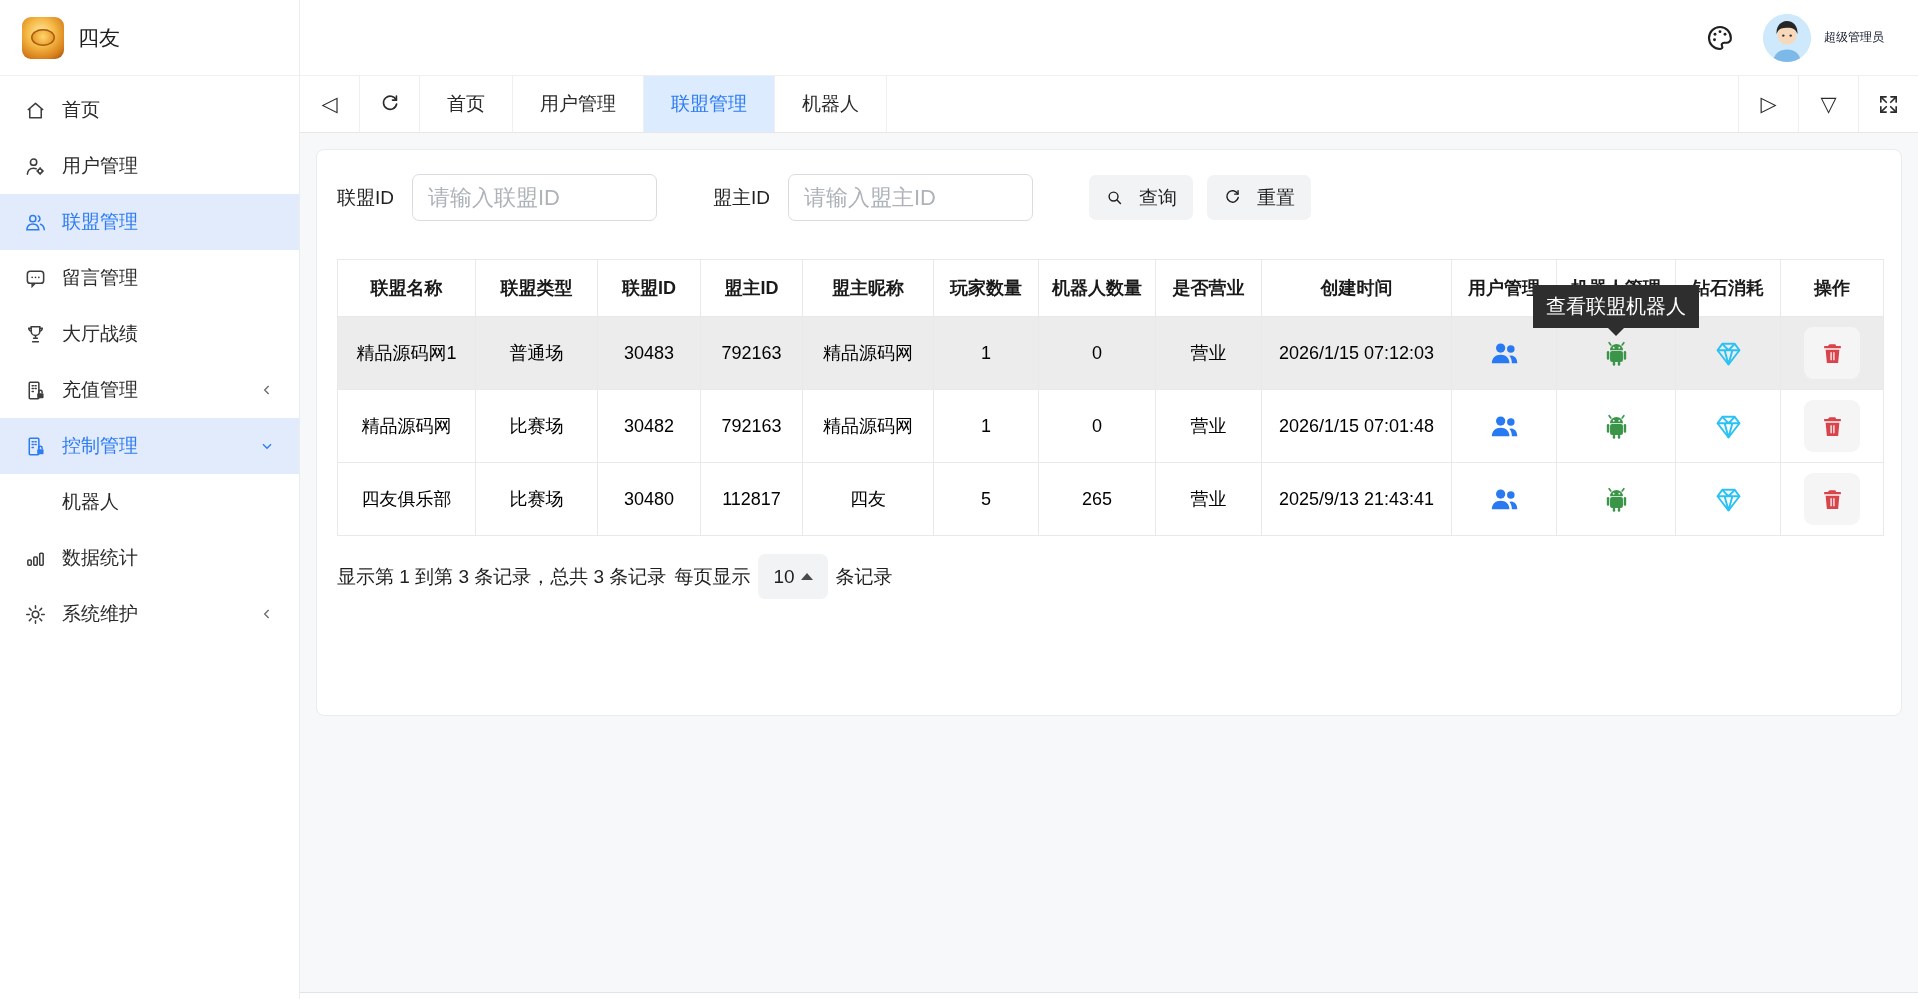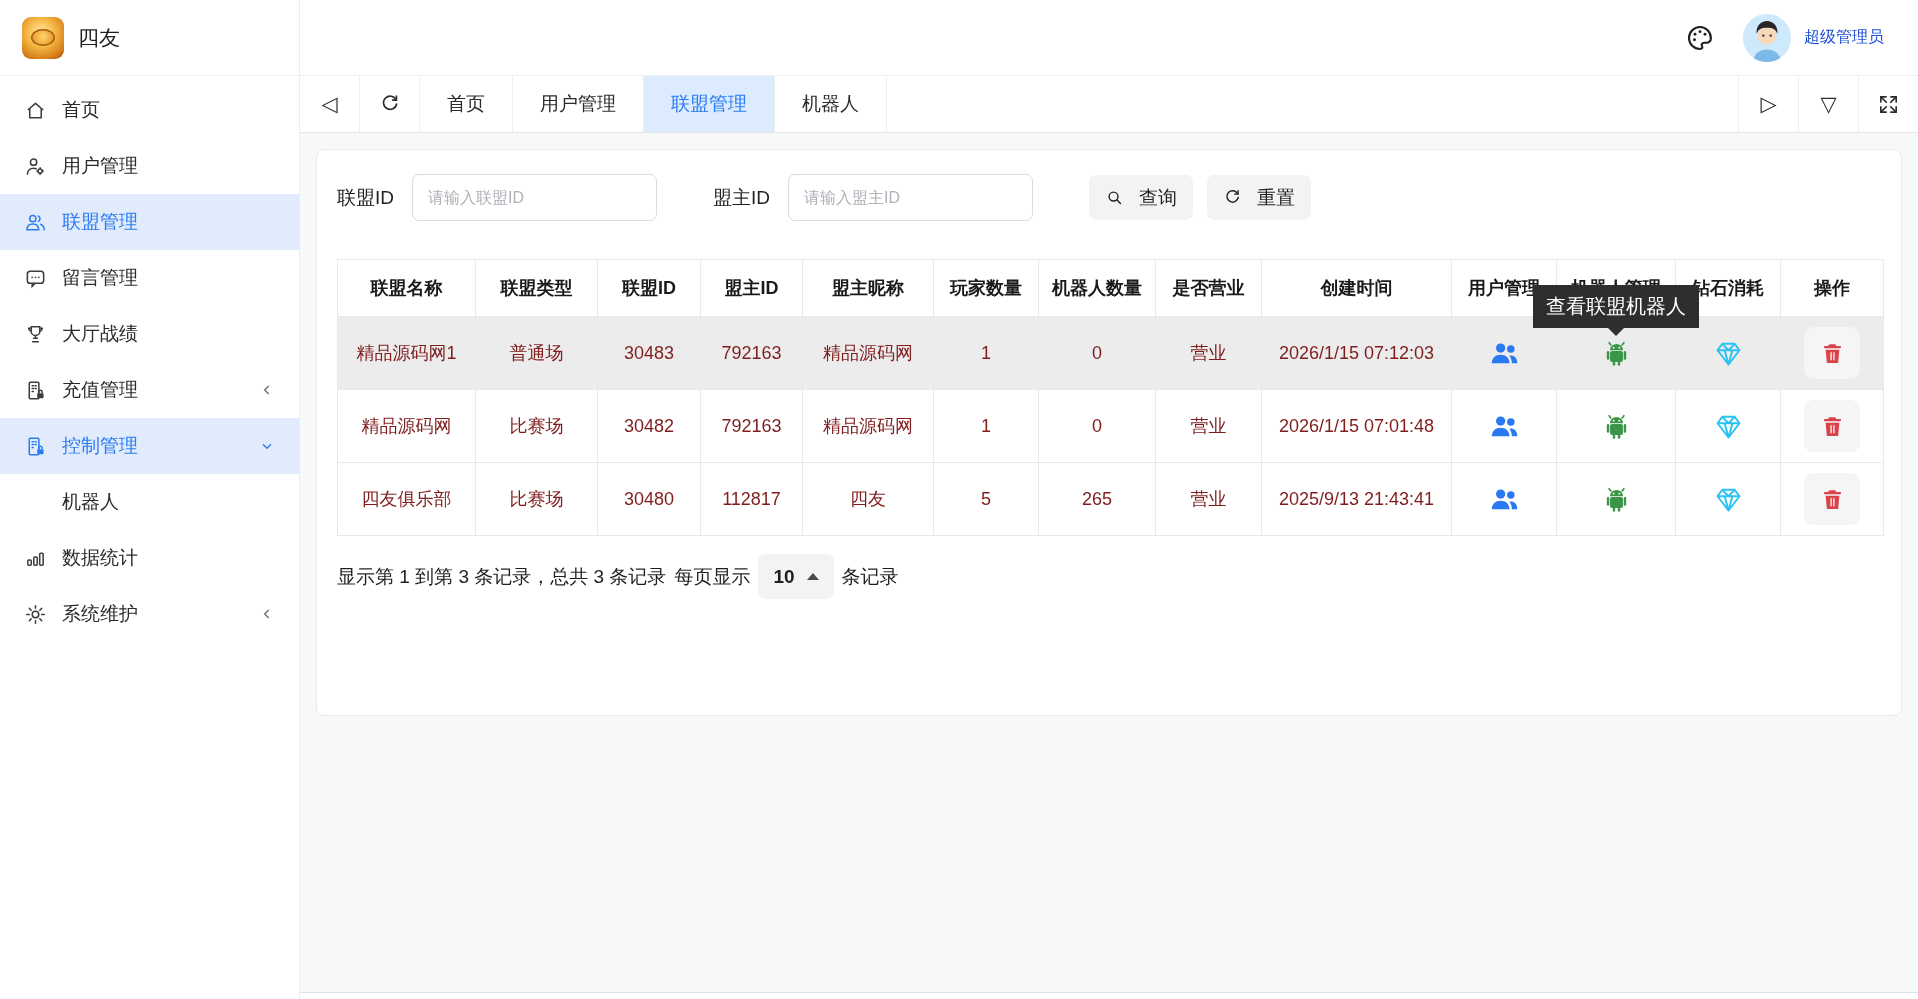--- a/index.html
+++ b/index.html
@@ -23,63 +23,63 @@
   .m-item .chev { position:absolute; right:24px; width:16px; height:16px; color:#6b6b6b; }
   .m-item.active .chev { color:#2d7cf3; }
   .m-sub { padding-left:62px; }
 
   
   .main { flex:1; display:flex; flex-direction:column; height:100%; min-width:0; }
   .topbar { height:76px; background:#fff; border-bottom:1px solid #f0f0f0; display:flex; align-items:center; justify-content:flex-end; gap:26px; padding:0 34px; }
   .icon-btn { width:34px; height:34px; display:flex; align-items:center; justify-content:center; cursor:pointer; }
   .userbox { display:flex; align-items:center; gap:13px; cursor:pointer; }
   .avatar { width:48px; height:48px; border-radius:50%; overflow:hidden; background:#cde9fb; flex:0 0 48px; }
-  .username { font-size:16px; color:#1d4ed8; }
+  .username { font-size:12px; color:#0f172a; }
 
   
   .tabstrip { height:57px; background:#fff; border-bottom:1px solid #e7e7e7; display:flex; align-items:stretch; }
   .nav-btn { width:60px; display:flex; align-items:center; justify-content:center; border-right:1px solid #efefef; cursor:pointer; color:#2b2b2b; font-size:21px; font-family:"DejaVu Sans",sans-serif; }
   .tab { display:flex; align-items:center; padding:0 27px; font-size:19px; color:#2b2b2b; border-right:1px solid #efefef; cursor:pointer; white-space:nowrap; }
   .tab.active { background:#dcebfd; color:#2d7cf3; }
   .tab-fill { flex:1; }
   .nav-btn.right { border-right:none; border-left:1px solid #efefef; }
 
   
   .content { flex:1; background:#f7f8fa; padding:16px; overflow:hidden; }
   .bottom-strip { height:7px; background:#fff; border-top:1px solid #dfe3ea; }
   .card { background:#fff; border:1px solid #e9ebee; border-radius:8px; padding:24px 20px 38px; height:567px; }
 
   
   .filters { display:flex; align-items:center; gap:14px; }
   .f-label { font-size:19px; color:#1f1f1f; margin-right:4px; white-space:nowrap; }
-  .f-input { width:245px; height:47px; border:1px solid #d9dce1; border-radius:7px; padding:0 15px; font-size:16px; color:#303133; outline:none; font-family:inherit; }
+  .f-input { width:245px; height:47px; border:1px solid #d9dce1; border-radius:7px; padding:0 15px; font-size:22px; color:#303133; outline:none; font-family:inherit; }
   .f-input::placeholder { color:#aeb2b9; }
   .gap28 { width:28px; }
   .btn { height:45px; background:#f2f3f5; border:none; border-radius:7px; padding:0 16px; font-size:19px; color:#1f1f1f; display:flex; align-items:center; gap:15px; cursor:pointer; font-family:inherit; }
   .btn .bi { width:19px; height:19px; }
 
   
   .table-wrap { position:relative; margin-top:38px; }
   table { border-collapse:collapse; table-layout:fixed; width:1546px; }
-  th,td { border:1px solid #e9e9e9; text-align:center; font-size:18px; color:#7f1d1d; padding:0 4px; overflow:hidden; white-space:nowrap; }
+  th,td { border:1px solid #e9e9e9; text-align:center; font-size:18px; color:#000000; padding:0 4px; overflow:hidden; white-space:nowrap; }
   th { height:57px; font-weight:bold; color:#1a1a1a; background:#fff; }
   td { height:73px; }
   tr.row-hover td { background:#ececec; }
   .cell-icon { display:inline-flex; align-items:center; justify-content:center; cursor:pointer; vertical-align:middle; }
   .cell-icon svg { width:31px; height:31px; }
   .del-btn { width:56px; height:52px; background:#f5f5f6; border:none; border-radius:9px; display:inline-flex; align-items:center; justify-content:center; cursor:pointer; vertical-align:middle; }
   .del-btn svg { width:25px; height:25px; }
 
   
   .tooltip { position:absolute; top:26px; left:1279px; transform:translateX(-50%); background:#2e2e2e; color:#fff; font-size:20px; padding:8px 13px; border-radius:0; white-space:nowrap; z-index:5; }
   .tooltip::after { content:""; position:absolute; left:50%; transform:translateX(-50%); top:100%; border:8px solid transparent; border-top-color:#2e2e2e; }
 
   
   .pager { margin-top:18px; display:flex; align-items:center; font-size:19px; color:#1f1f1f; gap:8px; }
-  .pagesize { background:#f2f3f5; border-radius:7px; height:45px; padding:0 15px; display:flex; align-items:center; gap:12px; cursor:pointer;font-weight:bold; }
+  .pagesize { background:#f2f3f5; border-radius:7px; height:45px; padding:0 15px; display:flex; align-items:center; gap:6px; cursor:pointer; }
   .caret-up { width:0; height:0; border-left:6px solid transparent; border-right:6px solid transparent; border-bottom:7px solid #4a4a4a; }
   svg { display:block; }
 </style>
 </head>
 <body>
 
 <div class="app">
 
   <aside class="sidebar">
     <div class="side-head">

